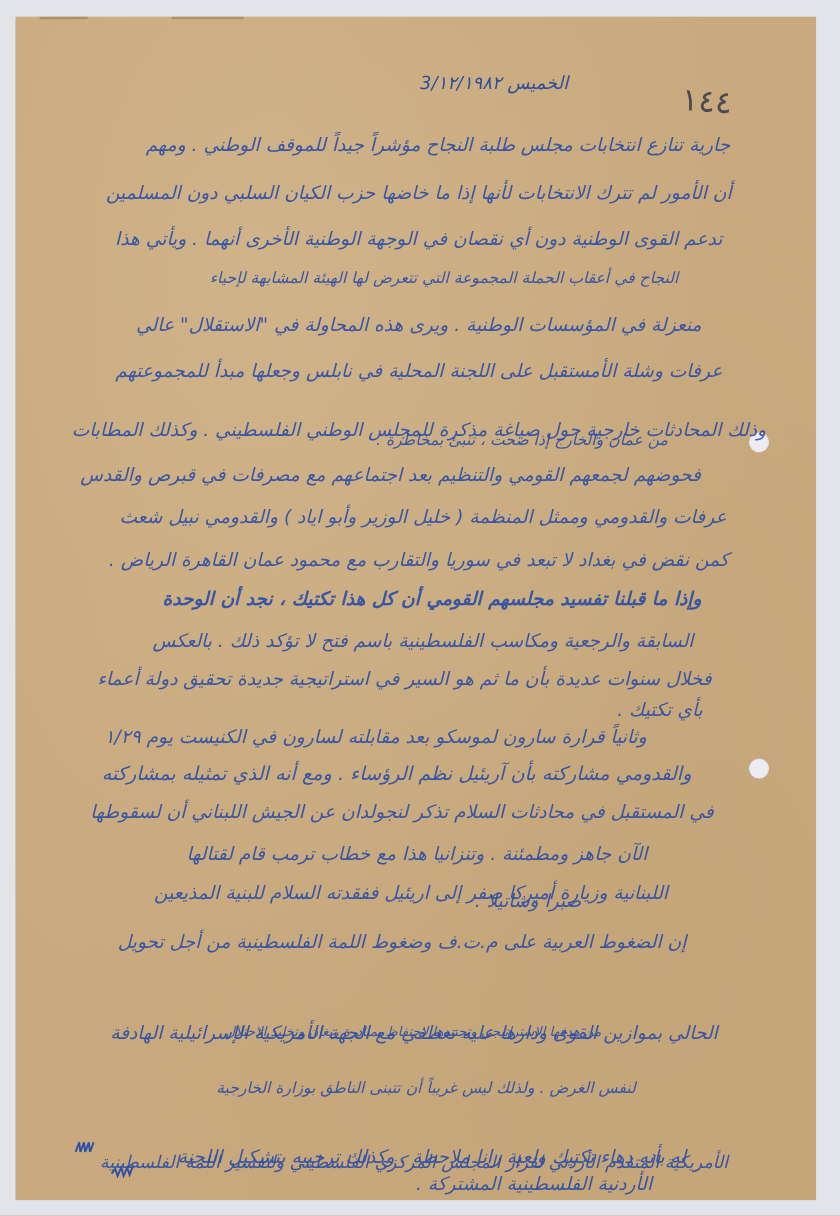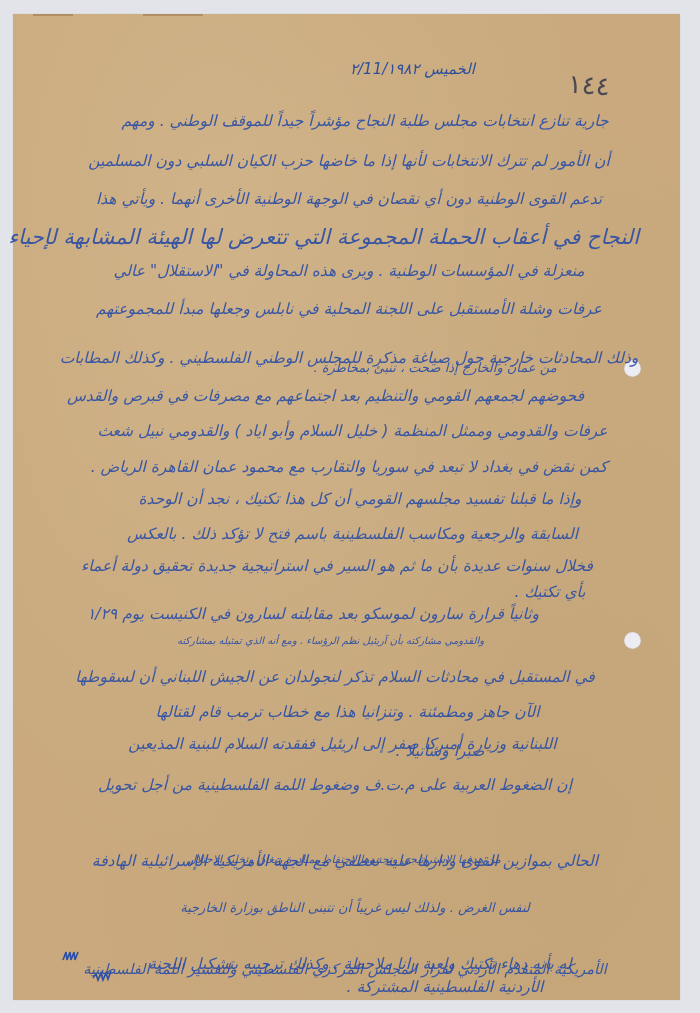--- a/index.html
+++ b/index.html
@@ -68,40 +68,40 @@
 <body>
 
 <div class="paper">
   <div class="fold-mark" style="left:20px;width:40px;"></div>
   <div class="fold-mark" style="left:130px;width:60px;"></div>
   <div class="hole" style="left:611px;top:346px;"></div>
   <div class="hole" style="left:611px;top:618px;"></div>
 </div>
 
 <div class="page-number">١٤٤</div>
-<div class="date">الخميس ٢/11/١٩٨٢</div>
+<div class="date">الخميس 3/١٢/١٩٨٢</div>
 
 <div id="lines">
   <div class="line" style="left: 80px; top: 112px; width: 570px; font-size: 15.5px;">جارية تنازع انتخابات مجلس طلبة النجاح مؤشراً جيداً للموقف الوطني . ومهم</div>
   <div class="line" style="left: 48px; top: 152px; width: 602px; font-size: 15.5px;">أن الأمور لم تترك الانتخابات لأنها إذا ما خاضها حزب الكيان السلبي دون المسلمين</div>
   <div class="line" style="left: 48px; top: 190px; width: 602px; font-size: 15.5px;">تدعم القوى الوطنية دون أي نقصان في الوجهة الوطنية الأخرى أنهما . ويأتي هذا</div>
-  <div class="line" style="left: 59px; top: 225px; width: 580px; font-size: 21px;">النجاح في أعقاب الحملة المجموعة التي تتعرض لها الهيئة المشابهة لإحياء</div>
+  <div class="line" style="left: 80px; top: 225px; width: 580px; font-size: 13px;">النجاح في أعقاب الحملة المجموعة التي تتعرض لها الهيئة المشابهة لإحياء</div>
   <div class="line" style="left: 48px; top: 262px; width: 602px; font-size: 15.5px;">منعزلة في المؤسسات الوطنية . ويرى هذه المحاولة في "الاستقلال" عالي</div>
   <div class="line" style="left: 48px; top: 300px; width: 602px; font-size: 15.5px;">عرفات وشلة الأمستقبل على اللجنة المحلية في نابلس وجعلها مبدأ للمجموعتهم</div>
   <div class="line" style="left: 48px; top: 349px; width: 602px; font-size: 15.5px;">وذلك المحادثات خارجية حول صياغة مذكرة للمجلس الوطني الفلسطيني . وكذلك المطابات</div>
   <div class="line" style="left: 270px; top: 360px; width: 330px; font-size: 13px;">من عمان والخارج إذا صحت ، تنبئ بمخاطرة .</div>
   <div class="line" style="left: 48px; top: 387px; width: 555px; font-size: 15.5px;">فحوضهم لجمعهم القومي والتنظيم بعد اجتماعهم مع مصرفات في قبرص والقدس</div>
-  <div class="line" style="left: 55px; top: 422px; width: 595px; font-size: 15.5px;">عرفات والقدومي وممثل المنظمة ( خليل السلام وأبو اياد ) والقدومي نبيل شعث</div>
+  <div class="line" style="left: 55px; top: 422px; width: 595px; font-size: 15.5px;">عرفات والقدومي وممثل المنظمة ( خليل الوزير وأبو اياد ) والقدومي نبيل شعث</div>
   <div class="line" style="left: 48px; top: 458px; width: 602px; font-size: 15.5px;">كمن نقض في بغداد لا تبعد في سوريا والتقارب مع محمود عمان القاهرة الرياض .</div>
-  <div class="line" style="left: 70px; top: 490px; width: 580px; font-size: 15.5px;">وإذا ما قبلنا تفسيد مجلسهم القومي أن كل هذا تكتيك ، نجد أن الوحدة</div>
+  <div class="line" style="left: 70px; top: 490px; width: 580px; font-size: 15.5px; font-weight: bold;">وإذا ما قبلنا تفسيد مجلسهم القومي أن كل هذا تكتيك ، نجد أن الوحدة</div>
   <div class="line" style="left: 55px; top: 525px; width: 595px; font-size: 15.5px;">السابقة والرجعية ومكاسب الفلسطينية باسم فتح لا تؤكد ذلك . بالعكس</div>
   <div class="line" style="left: 36px; top: 557px; width: 602px; font-size: 15.5px;">فخلال سنوات عديدة بأن ما ثم هو السير في استراتيجية جديدة تحقيق دولة أعماء</div>
   <div class="line" style="left: 500px; top: 583px; width: 100px; font-size: 15.5px;">بأي تكتيك .</div>
   <div class="line" style="left: 48px; top: 605px; width: 530px; font-size: 15.5px;">وثانياً قرارة سارون لموسكو بعد مقابلته لسارون في الكنيست يوم ١/٢٩</div>
-  <div class="line" style="left: 48px; top: 635px; width: 565px; font-size: 10px;">والقدومي مشاركته بأن آريئيل نظم الرؤساء . ومع أنه الذي تمثيله بمشاركته</div>
+  <div class="line" style="left: 48px; top: 635px; width: 565px; font-size: 16px;">والقدومي مشاركته بأن آريئيل نظم الرؤساء . ومع أنه الذي تمثيله بمشاركته</div>
   <div class="line" style="left: 55px; top: 668px; width: 560px; font-size: 15.5px;">في المستقبل في محادثات السلام تذكر لنجولدان عن الجيش اللبناني أن لسقوطها</div>
   <div class="line" style="left: 90px; top: 703px; width: 515px; font-size: 15.5px;">الآن جاهز ومطمئنة . وتنزانيا هذا مع خطاب ترمب قام لقتالها</div>
   <div class="line" style="left: 70px; top: 735px; width: 545px; font-size: 15.5px;">اللبنانية وزيارة أميركا صفر إلى اريئيل ففقدته السلام للبنية المذيعين</div>
   <div class="line" style="left: 320px; top: 742px; width: 240px; font-size: 15.5px;">صبرا وشاتيلا .</div>
   <div class="line" style="left: 70px; top: 776px; width: 530px; font-size: 15.5px;">إن الضغوط العربية على م.ت.ف وضغوط اللمة الفلسطينية من أجل تحويل</div>
   <div class="line" style="left: 72px; top: 815px; width: 545px; font-size: 11px; margin-top: 38px;">من هدفها الاستراتيجي وتجنيدها لاحتفاظ بمبادرة ريغان وتخليد الاحتلال</div>
   <div class="line" style="left: 60px; top: 852px; width: 570px; font-size: 15.5px;">الحالي بموازين القوى ودارها عليه تعطفي مع الجهة الأمريكية الإسرائيلية الهادفة</div>
   <div class="line" style="left: 100px; top: 888px; width: 510px; font-size: 13px; margin-top: 12px;">لنفس الغرض . ولذلك ليس غريباً أن تتبنى الناطق بوزارة الخارجية</div>
   <div class="line" style="left: 75px; top: 922px; width: 540px; font-size: 14.5px; margin-top: 39px;">الأمريكية المتقدم الأردني لقرار المجلس المركزي الفلسطيني ولتفسير اللمة الفلسطينية</div>
   <div class="line" style="left: 120px; top: 955px; width: 480px; font-size: 15.5px;">له بأنه دهاء تكتيك ولعبة رانا ملاحظة . وكذلك ترحيبه بتشكيل اللجنة</div>

